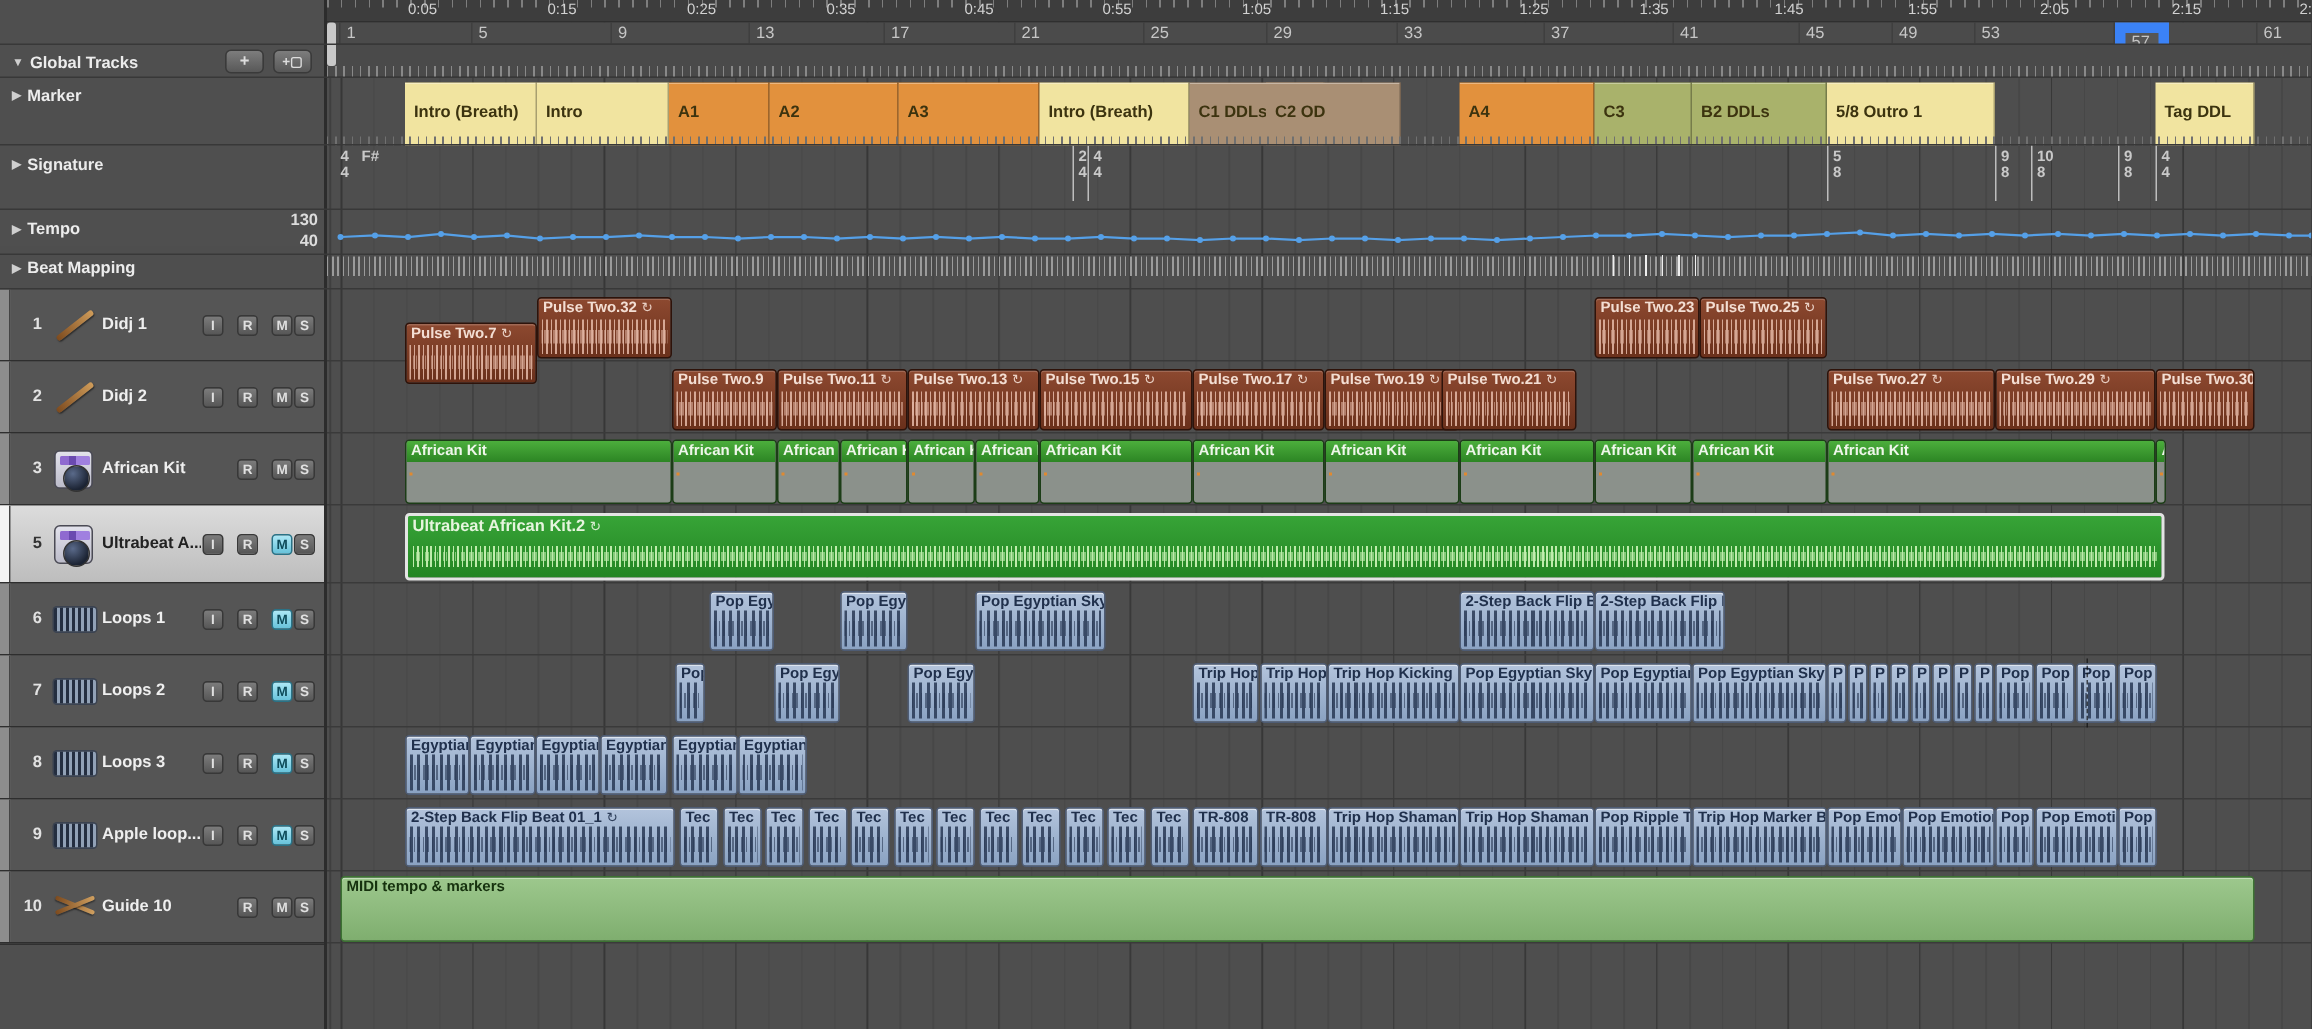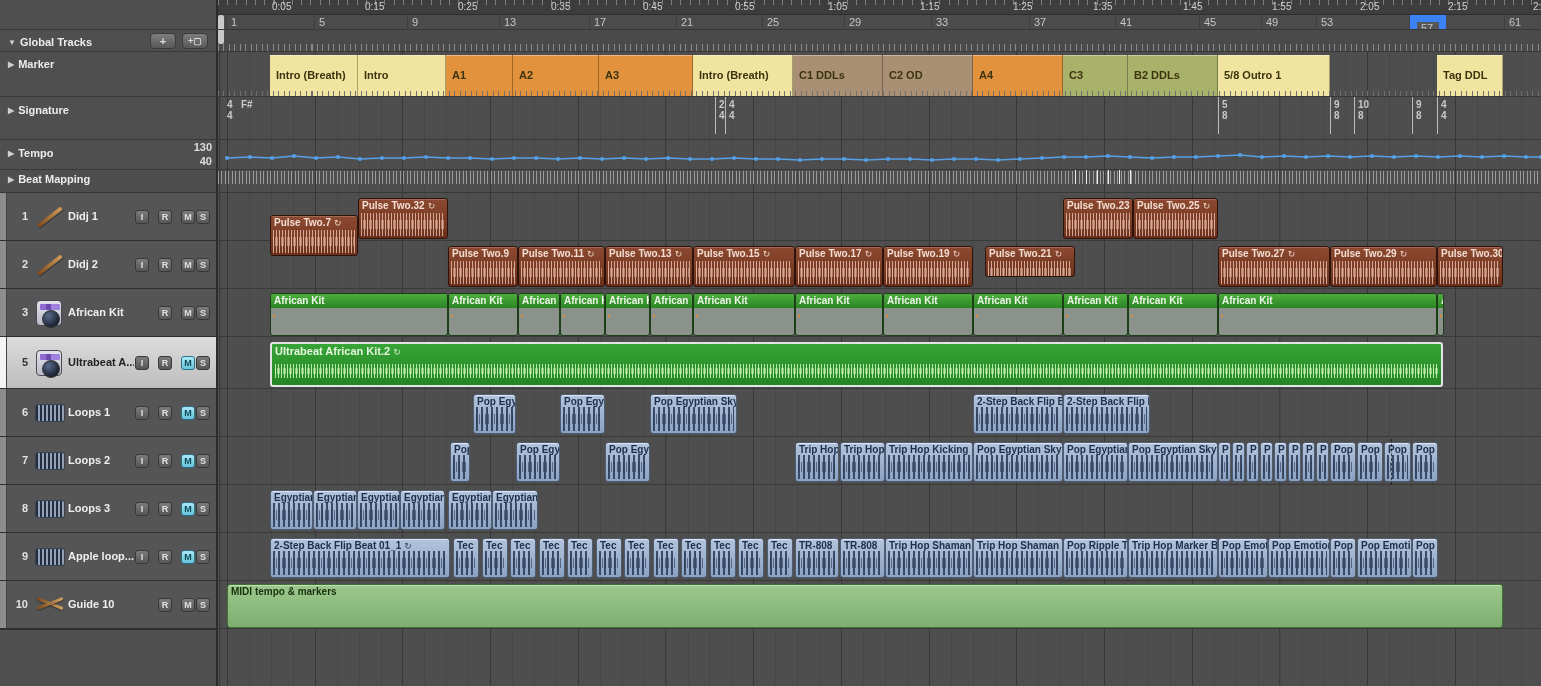--- a/index.html
+++ b/index.html
@@ -185,21 +185,21 @@
   </div>
 
   <div id="marker-lane">
       <div class="marker" style="left: 52px; width: 88px; background: rgb(241, 228, 160);">Intro (Breath)</div>
       <div class="marker" style="left: 140px; width: 88px; background: rgb(241, 228, 160);">Intro</div>
       <div class="marker" style="left: 228px; width: 67px; background: rgb(226, 145, 61);">A1</div>
       <div class="marker" style="left: 295px; width: 86px; background: rgb(226, 145, 61);">A2</div>
       <div class="marker" style="left: 381px; width: 94px; background: rgb(226, 145, 61);">A3</div>
       <div class="marker" style="left: 475px; width: 100px; background: rgb(241, 228, 160);">Intro (Breath)</div>
       <div class="marker" style="left: 575px; width: 90px; background: rgb(169, 143, 116);">C1 DDLs</div>
-      <div class="marker" style="left: 665px; width: 90px; background: rgb(169, 143, 116);">C2 OD</div>
+      <div class="marker" style="left: 626px; width: 90px; background: rgb(169, 143, 116);">C2 OD</div>
       <div class="marker" style="left: 755px; width: 90px; background: rgb(226, 145, 61);">A4</div>
       <div class="marker" style="left: 845px; width: 65px; background: rgb(169, 178, 107);">C3</div>
       <div class="marker" style="left: 910px; width: 90px; background: rgb(169, 178, 107);">B2 DDLs</div>
       <div class="marker" style="left: 1000px; width: 112px; background: rgb(241, 228, 160);">5/8 Outro 1</div>
       <div class="marker" style="left: 1219px; width: 66px; background: rgb(241, 228, 160);">Tag DDL</div>
     </div>
   <div id="marker-comb"></div>
   <div id="sig-lane">
       <div class="sig" style="left: 9px;">4
 4</div>
@@ -356,21 +356,21 @@
           <div class="wf"></div>
         </div>
         <div class="rg brown" style="left: 577px; top: 5px; width: 88px; height: 41px;">
           <div class="lbl">Pulse Two.17<span class="loopg">↻</span></div>
           <div class="wf"></div>
         </div>
         <div class="rg brown" style="left: 665px; top: 5px; width: 90px; height: 41px;">
           <div class="lbl">Pulse Two.19<span class="loopg">↻</span></div>
           <div class="wf"></div>
         </div>
-        <div class="rg brown" style="left: 767px; top: 5px; width: 90px; height: 31px;">
+        <div class="rg brown" style="left: 743px; top: 5px; width: 90px; height: 41px;">
           <div class="lbl">Pulse Two.21<span class="loopg">↻</span></div>
           <div class="wf"></div>
         </div>
         <div class="rg brown" style="left: 1000px; top: 5px; width: 112px; height: 41px;">
           <div class="lbl">Pulse Two.27<span class="loopg">↻</span></div>
           <div class="wf"></div>
         </div>
         <div class="rg brown" style="left: 1112px; top: 5px; width: 107px; height: 41px;">
           <div class="lbl">Pulse Two.29<span class="loopg">↻</span></div>
           <div class="wf"></div>

